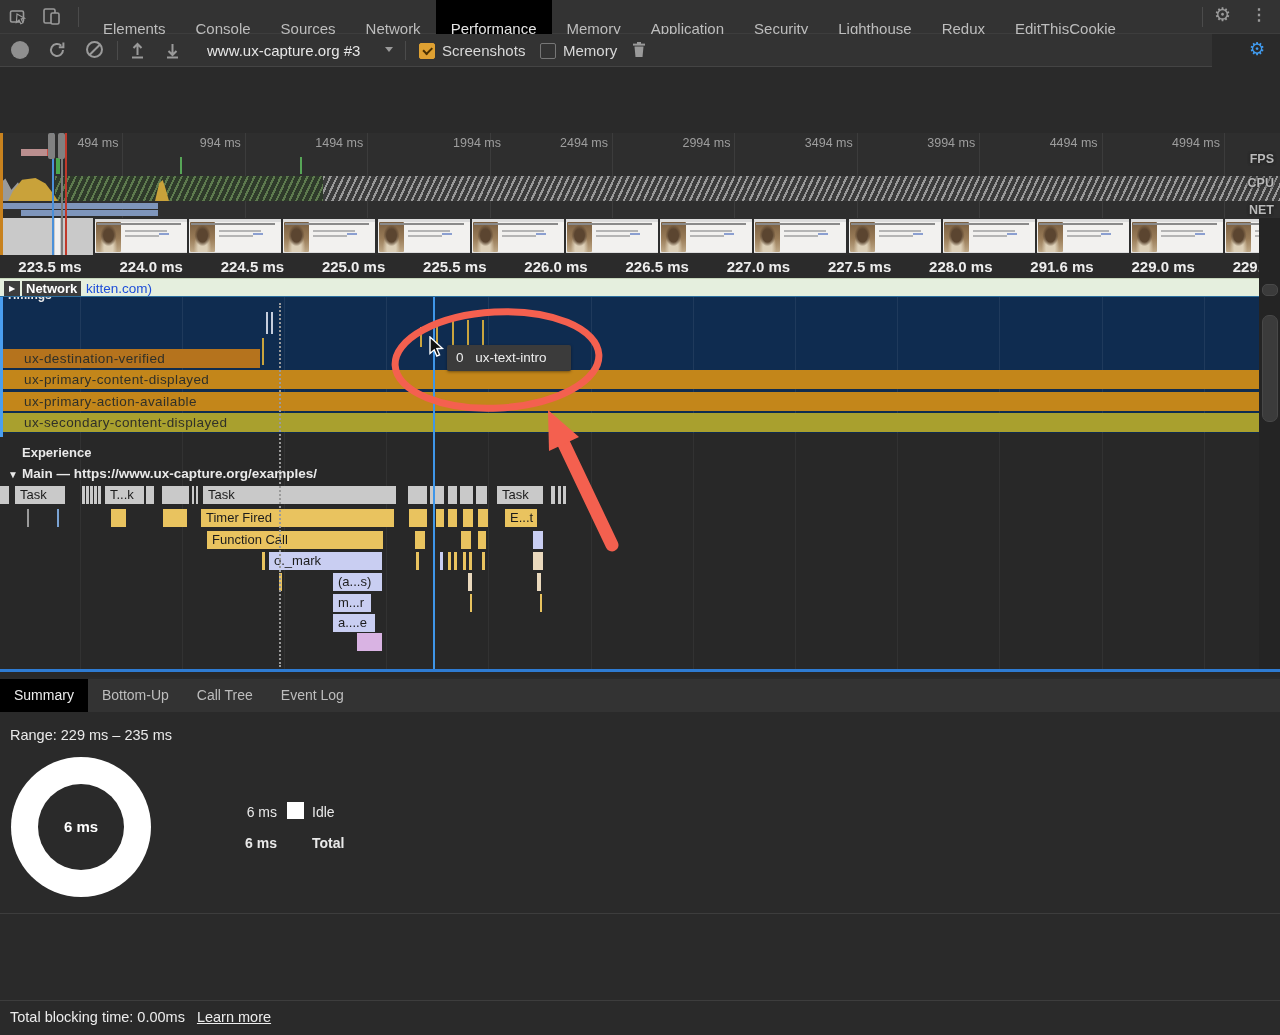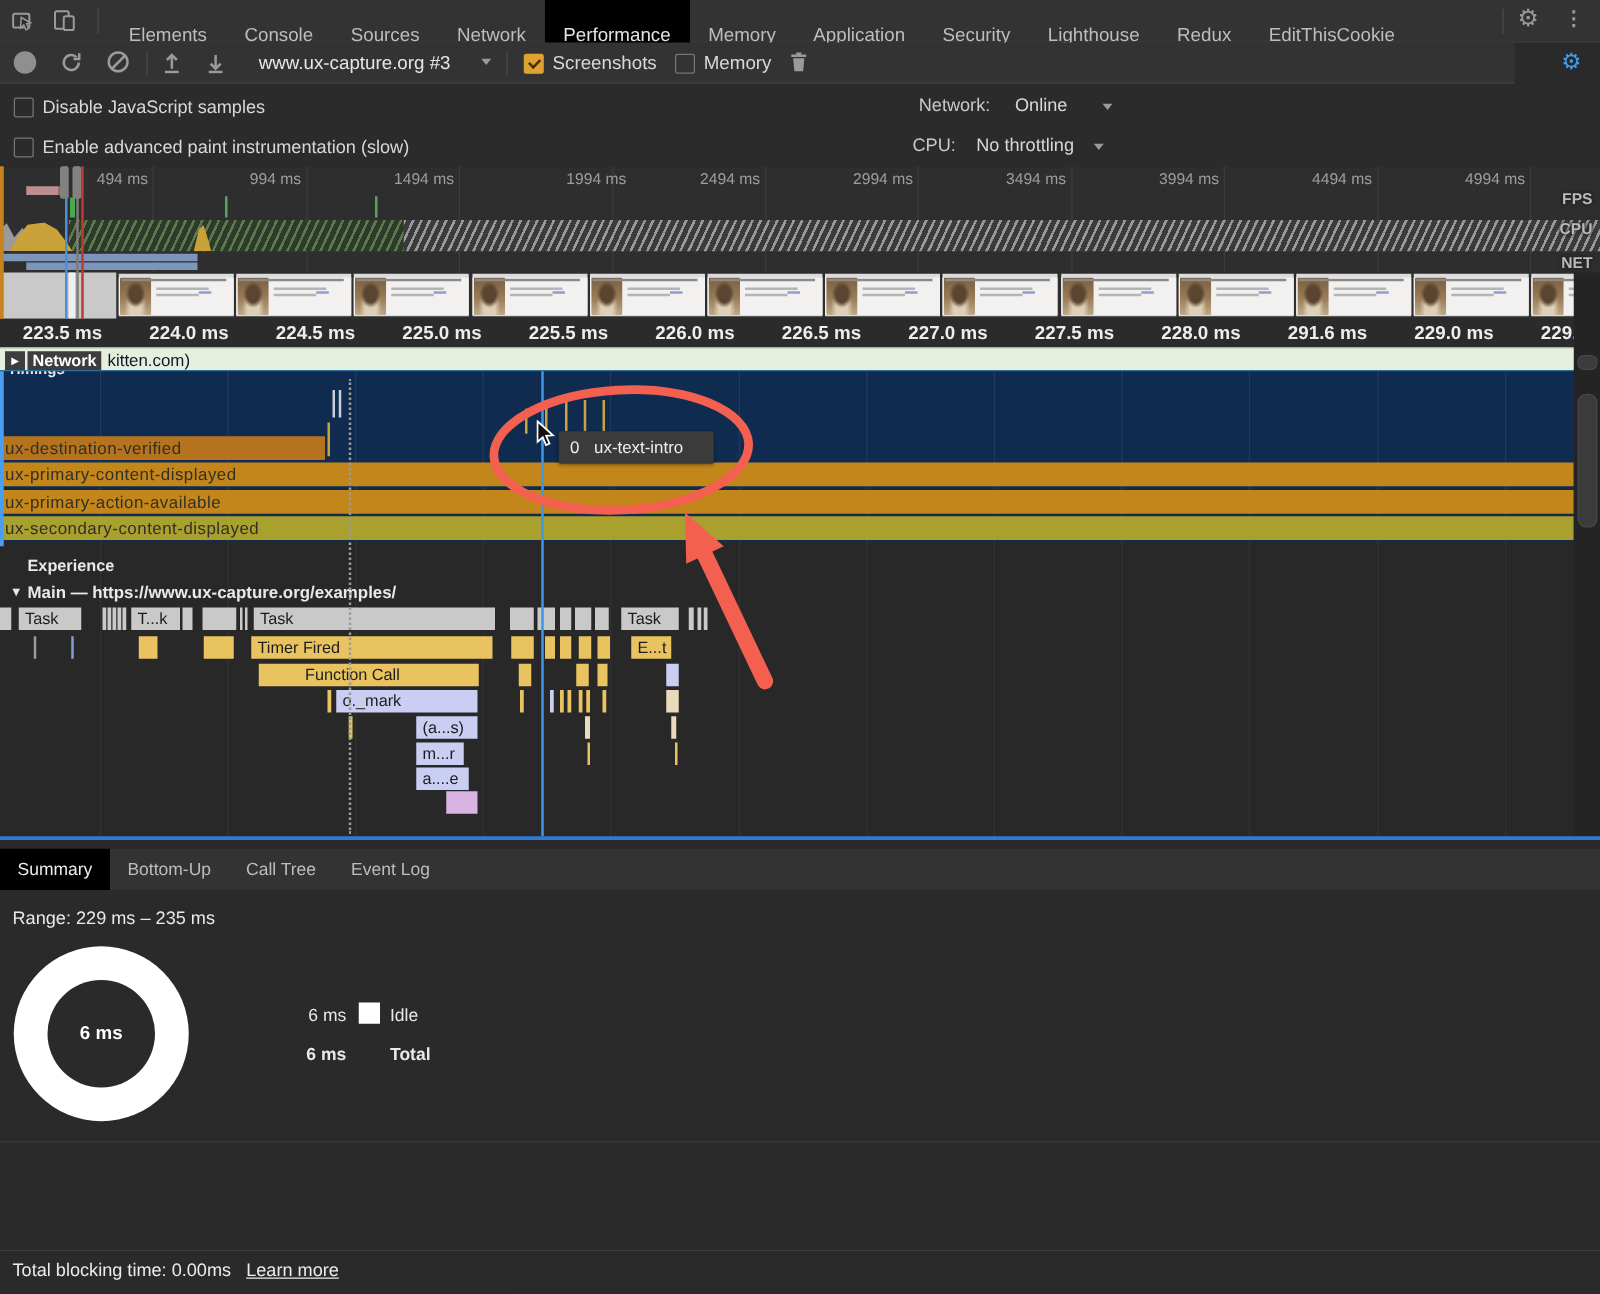--- a/index.html
+++ b/index.html
@@ -32,21 +32,21 @@
   .kitten{position:absolute;left:1px;top:0px;width:25px;height:30px;border-radius:1px;background:radial-gradient(ellipse at 50% 45%,#5b4530 0 28%,transparent 46%),radial-gradient(ellipse at 50% 85%,#ddd0b8 0 25%,transparent 50%),linear-gradient(180deg,#7a5f41 0%,#997c58 55%,#bfa988 100%);}
   .tline{position:absolute;height:1.5px;background:#b5b5b5;}
   #timelabels{left:0;top:255px;width:1280px;height:23px;background:#2b2b2b;}
   .tlabel{position:absolute;top:3px;width:80px;text-align:center;font-size:15px;font-weight:bold;color:#ededed;white-space:nowrap;}
   
   #netrow{left:0;top:278px;width:1280px;height:19px;background:#e5efde;border-top:1px solid #c6d6bc;}
   .netbox{position:absolute;top:2px;height:15px;background:#3d3d3d;color:#fff;}
   
   #timings{left:0;top:297px;width:1280px;height:136px;background:#12optional;}
   .tbar{position:absolute;height:19px;font-size:13.5px;letter-spacing:0.4px;color:#303028;line-height:19px;white-space:nowrap;overflow:hidden;}
-  .tbar span{padding-left:4px;margin-top:32px;}
+  .tbar span{padding-left:24px;margin-top:32px;}
   #tooltip{position:absolute;left:447px;top:345px;width:124px;height:26px;background:#3b3b3b;border-radius:2px;z-index:30;color:#ededed;font-size:13.5px;line-height:26px;box-shadow:0 1px 3px rgba(0,0,0,.4);}
   
   #lower{left:0;top:433px;width:1280px;height:244px;background:#282828;}
   .fbar{position:absolute;height:18px;font-size:13px;color:#1c1c1c;line-height:17px;white-space:nowrap;overflow:hidden;box-sizing:border-box;}
   .fbar span{padding-left:5px;}
   #bluebottom{left:0;top:669px;width:1280px;height:2.5px;background:#2e7bd2;z-index:13;}
   
   #tabbar2{left:0;top:679px;width:1280px;height:33px;background:#333;display:flex;}
   .tab2{height:33px;line-height:33px;padding:0 14px;font-size:14px;color:#bdbdbd;}
   .tab2.active{background:#000;color:#ededed;}
@@ -126,32 +126,20 @@
     <div class="abs cb" style="left:540px;top:9px;"></div>
     <div class="abs lbl" style="left:563px;top:8px;">Memory</div>
     <svg class="abs" style="left:631px;top:7px;" width="16" height="18" viewBox="0 0 16 18">
         <path d="M3.5 5.5 L4.5 16 H11.5 L12.5 5.5 Z" fill="#9a9a9a"></path>
         <rect x="2" y="2.6" width="12" height="2" fill="#9a9a9a"></rect>
         <rect x="6" y="1" width="4" height="2" fill="#9a9a9a"></rect>
       </svg>
     <div class="abs" style="left:1249px;top:4px;font-size:18px;color:#419cf0;">⚙</div>
   </div>
 
-  <div class="abs" id="settings">
-    <div class="abs cb" style="left:11px;top:11px;"></div>
-    <div class="abs lbl" style="left:34px;top:11px;font-size:14.5px;">Disable JavaScript samples</div>
-    <div class="abs cb" style="left:11px;top:43px;"></div>
-    <div class="abs lbl" style="left:34px;top:43px;font-size:14.5px;">Enable advanced paint instrumentation (slow)</div>
-    <div class="abs lbl" style="left:735px;top:10px;font-size:14.5px;color:#c9c9c9;">Network:</div>
-    <div class="abs lbl" style="left:812px;top:10px;font-size:14.5px;">Online</div>
-    <div class="abs caret" style="left:882px;top:16px;"></div>
-    <div class="abs lbl" style="left:730px;top:42px;font-size:14.5px;color:#c9c9c9;">CPU:</div>
-    <div class="abs lbl" style="left:781px;top:42px;font-size:14.5px;">No throttling</div>
-    <div class="abs caret" style="left:875px;top:48px;"></div>
-  </div>
 
   <div class="abs" id="overview">
     <div id="ogrids">
         <div class="ogrid" style="left: 122.4px;"></div>
         <div class="ogrid" style="left: 244.8px;"></div>
         <div class="ogrid" style="left: 367.2px;"></div>
         <div class="ogrid" style="left: 489.6px;"></div>
         <div class="ogrid" style="left: 612px;"></div>
         <div class="ogrid" style="left: 734.4px;"></div>
         <div class="ogrid" style="left: 856.8px;"></div>
@@ -333,21 +321,21 @@
       <div class="tlabel" style="left: 819.6px;">227.5 ms</div>
       <div class="tlabel" style="left: 920.8px;">228.0 ms</div>
       <div class="tlabel" style="left: 1022px;">291.6 ms</div>
       <div class="tlabel" style="left: 1123.2px;">229.0 ms</div>
       <div class="tlabel" style="left: 1224.4px;">229.5 ms</div>
     </div>
 
   <div class="abs" id="netrow">
     <div class="netbox" style="left:4px;width:16px;text-align:center;font-size:8px;line-height:15px;">▶</div>
     <div class="netbox" style="left:22px;padding:0 4px;font-size:13px;font-weight:bold;line-height:15px;">Network</div>
-    <div class="abs" style="left:86px;top:1px;font-size:13.5px;color:#0f172a;line-height:17px;">kitten.com)</div>
+    <div class="abs" style="left:86px;top:1px;font-size:13.5px;color:#1d4ed8;line-height:17px;">kitten.com)</div>
   </div>
 
   <div class="abs" style="left:0;top:296px;width:1280px;height:2px;background:#2d6f9e;"></div>
   <div class="abs" id="timings" style="left:0;top:297px;width:1280px;height:136px;background:#0f2c50;">
     <div class="abs" style="left:6px;top:0;width:70px;height:6px;overflow:hidden;">
       <div style="margin-top:-9px;font-size:12px;font-weight:bold;color:#e8e8e8;">Timings</div>
     </div>
     <div id="tgrids">
         <div style="position: absolute; left: 79.5px; top: 0px; width: 1px; height: 136px; background: rgba(255, 255, 255, 0.07);"></div>
         <div style="position: absolute; left: 181.7px; top: 0px; width: 1px; height: 136px; background: rgba(255, 255, 255, 0.07);"></div>
@@ -426,21 +414,21 @@
         <div class="fbar" style="left: 57px; top: 76px; width: 2px; background: rgb(122, 163, 212); position: absolute;"></div>
         <div class="fbar" style="left: 111px; top: 76px; width: 15px; background: rgb(233, 195, 95); position: absolute;"></div>
         <div class="fbar" style="left: 163px; top: 76px; width: 24px; background: rgb(233, 195, 95); position: absolute;"></div>
         <div class="fbar" style="left: 201px; top: 76px; width: 193px; background: rgb(233, 195, 95); position: absolute;"><span>Timer Fired</span></div>
         <div class="fbar" style="left: 409px; top: 76px; width: 18px; background: rgb(233, 195, 95); position: absolute;"></div>
         <div class="fbar" style="left: 436px; top: 76px; width: 8px; background: rgb(233, 195, 95); position: absolute;"></div>
         <div class="fbar" style="left: 448px; top: 76px; width: 9px; background: rgb(233, 195, 95); position: absolute;"></div>
         <div class="fbar" style="left: 463px; top: 76px; width: 10px; background: rgb(233, 195, 95); position: absolute;"></div>
         <div class="fbar" style="left: 478px; top: 76px; width: 10px; background: rgb(233, 195, 95); position: absolute;"></div>
         <div class="fbar" style="left: 505px; top: 76px; width: 32px; background: rgb(233, 195, 95); position: absolute;"><span>E...t</span></div>
-        <div class="fbar" style="left: 207px; top: 98px; width: 176px; background: rgb(233, 195, 95); position: absolute; padding-left: 32px;"><span>Function Call</span></div>
+        <div class="fbar" style="left: 207px; top: 98px; width: 176px; background: rgb(233, 195, 95); position: absolute;"><span>Function Call</span></div>
         <div class="fbar" style="left: 415px; top: 98px; width: 10px; background: rgb(233, 195, 95); position: absolute;"></div>
         <div class="fbar" style="left: 461px; top: 98px; width: 10px; background: rgb(233, 195, 95); position: absolute;"></div>
         <div class="fbar" style="left: 478px; top: 98px; width: 8px; background: rgb(233, 195, 95); position: absolute;"></div>
         <div class="fbar" style="left: 533px; top: 98px; width: 10px; background: rgb(201, 206, 242); position: absolute;"></div>
         <div class="fbar" style="left: 262px; top: 119px; width: 3px; background: rgb(233, 195, 95); position: absolute;"></div>
         <div class="fbar" style="left: 269px; top: 119px; width: 113px; background: rgb(201, 206, 242); position: absolute;"><span>o._mark</span></div>
         <div class="fbar" style="left: 416px; top: 119px; width: 3px; background: rgb(233, 195, 95); position: absolute;"></div>
         <div class="fbar" style="left: 440px; top: 119px; width: 3px; background: rgb(201, 206, 242); position: absolute;"></div>
         <div class="fbar" style="left: 448px; top: 119px; width: 3px; background: rgb(233, 195, 95); position: absolute;"></div>
         <div class="fbar" style="left: 454px; top: 119px; width: 3px; background: rgb(233, 195, 95); position: absolute;"></div>

